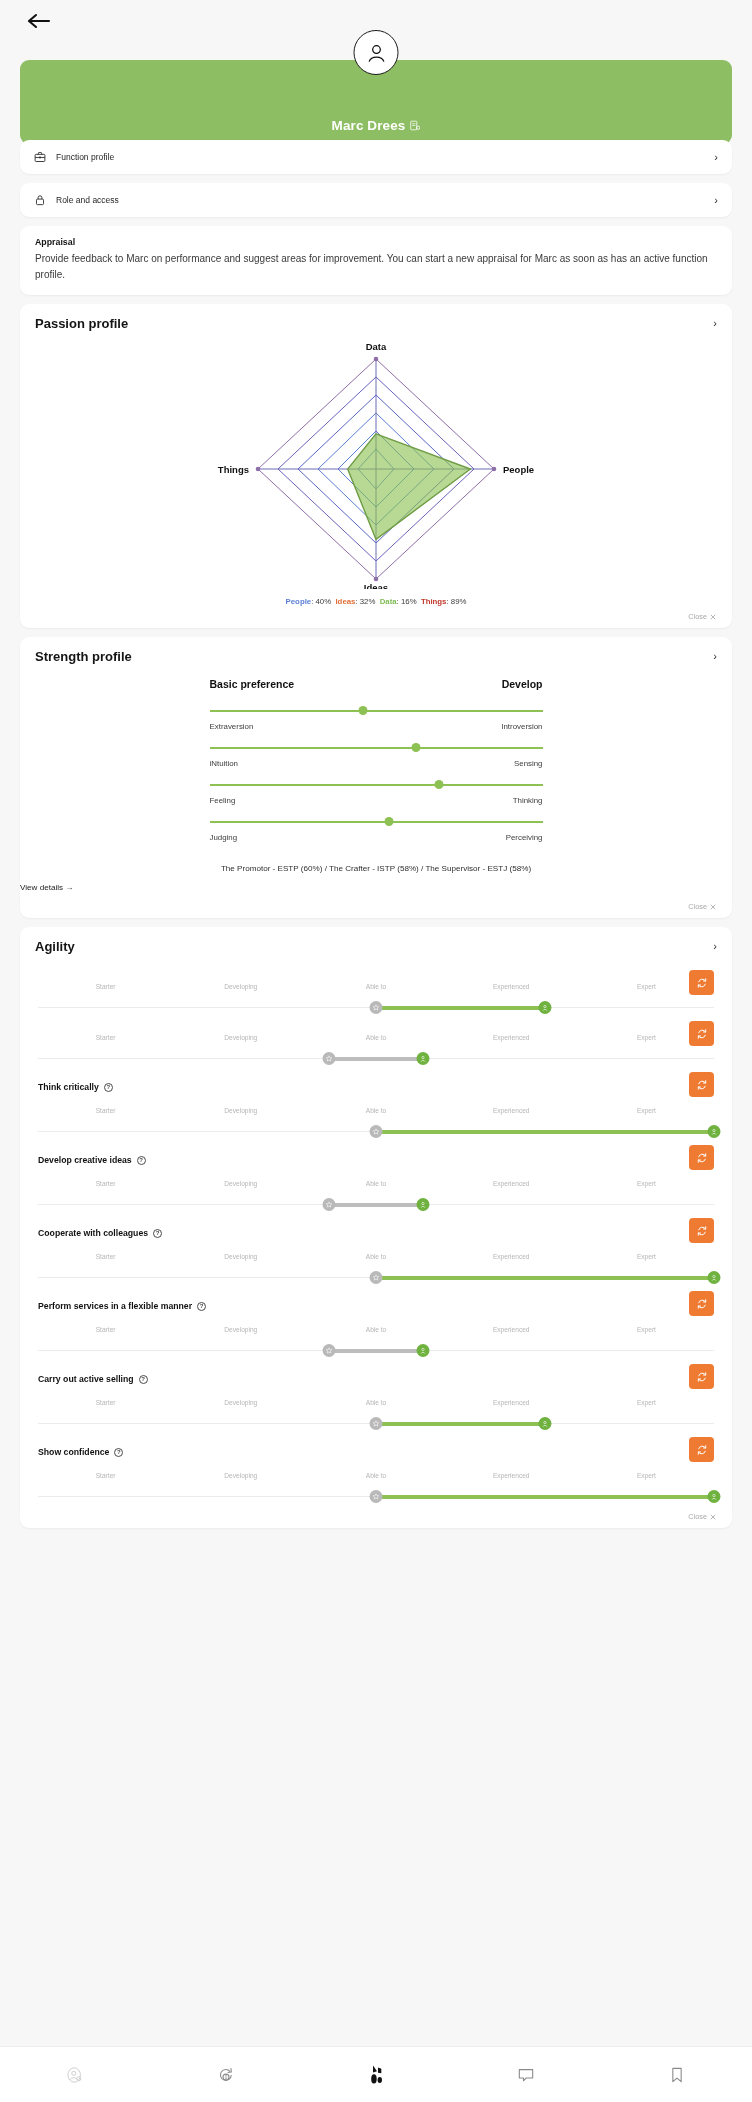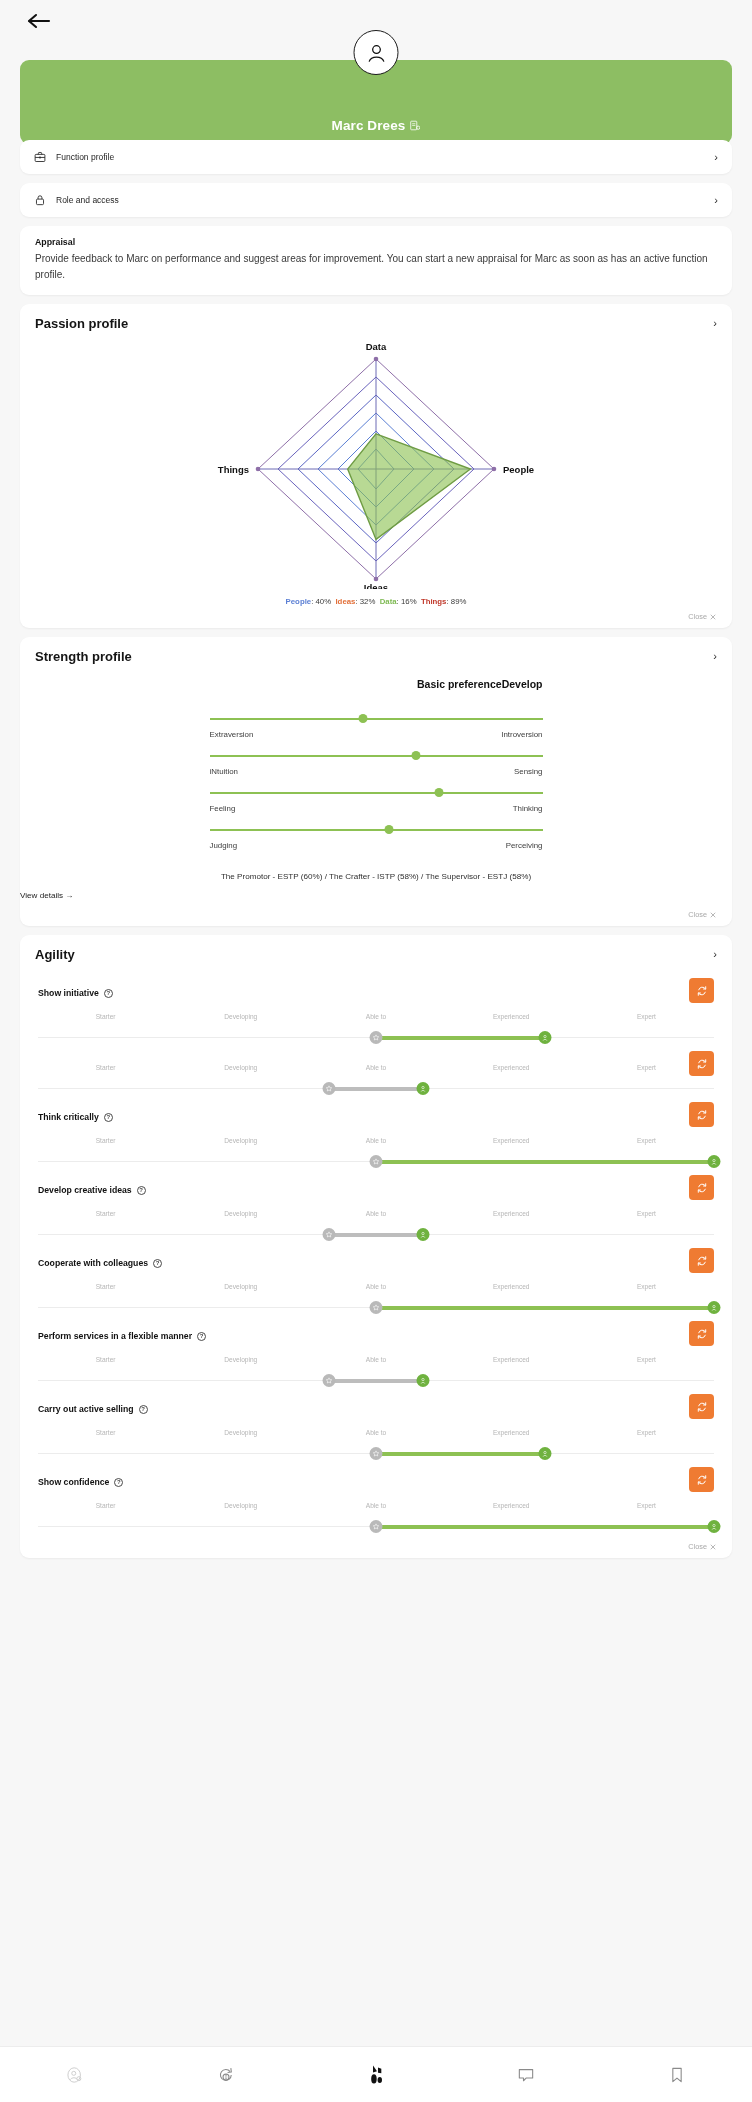--- a/index.html
+++ b/index.html
@@ -82,22 +82,22 @@
   .radar-legend b { font-weight: 700; }
   .lg-people { color: #5b7fd4; }
   .lg-ideas  { color: #e2703a; }
   .lg-data   { color: #7fba54; }
   .lg-things { color: #c0392b; }
   .radar-legend span.v { color: #3c3c3c; }
   
   .sp-body { padding: 10px 0 26px 0; }
   .sp-grid { width: 333px; margin: 0 auto; }
   .sp-head {
-    display: flex; justify-content: flex-end;
-    font-size: 10.5px; font-weight: 700; color: #111; margin-bottom: 24px;
+    display: flex; justify-content: space-between;
+    font-size: 10.5px; font-weight: 700; color: #111; margin-bottom: 16px;
   }
   .sp-item { margin-bottom: 12px; }
   .sp-track {
     position: relative; height: 10px;
   }
   .sp-line {
     position: absolute; left: 0; right: 0; top: 4px;
     height: 1.6px; background: #8dc153;
   }
   .sp-knob {
@@ -366,24 +366,20 @@
   </div>
 
   <div class="card" style="margin-bottom:0;">
     <div class="sec-head">
       <span class="t">Agility</span>
       <span class="chev">›</span>
     </div>
 
     <div class="ag-body" id="agility-list">
         <div class="ag-item">
-      <div class="ag-title">
-        <span>Show initiative</span>
-        <span class="ag-help">?</span>
-      </div>
       <div class="ag-btn">
         <svg width="12" height="12" viewBox="0 0 16 16">
           <path d="M12.6 5.2 a5 5 0 0 0-9 1.2" fill="none" stroke="#fff" stroke-width="1.3" stroke-linecap="round"></path>
           <path d="M3.4 10.8 a5 5 0 0 0 9-1.2" fill="none" stroke="#fff" stroke-width="1.3" stroke-linecap="round"></path>
           <path d="M12.9 2.3 L13 5.4 L10 5.3" fill="none" stroke="#fff" stroke-width="1.3" stroke-linejoin="round" stroke-linecap="round"></path>
           <path d="M3.1 13.7 L3 10.6 L6 10.7" fill="none" stroke="#fff" stroke-width="1.3" stroke-linejoin="round" stroke-linecap="round"></path>
         </svg>
       </div>
       <div class="ag-scale">
         <div class="ag-ticks">

